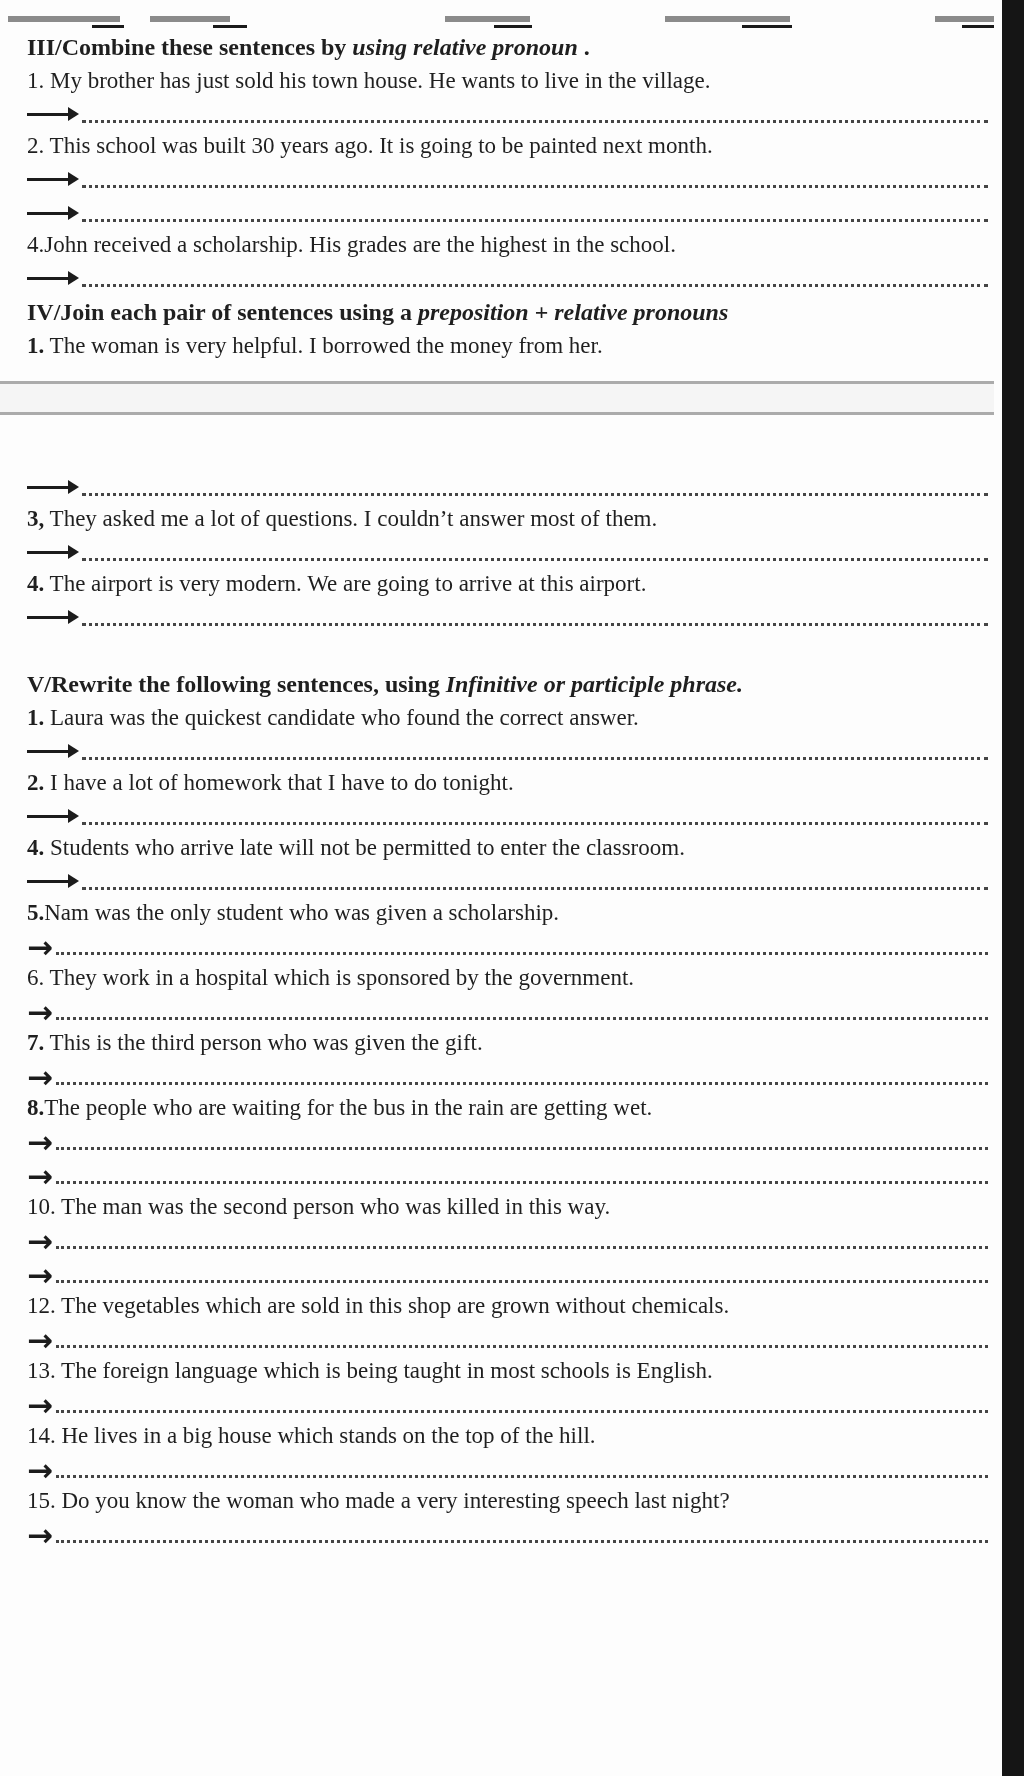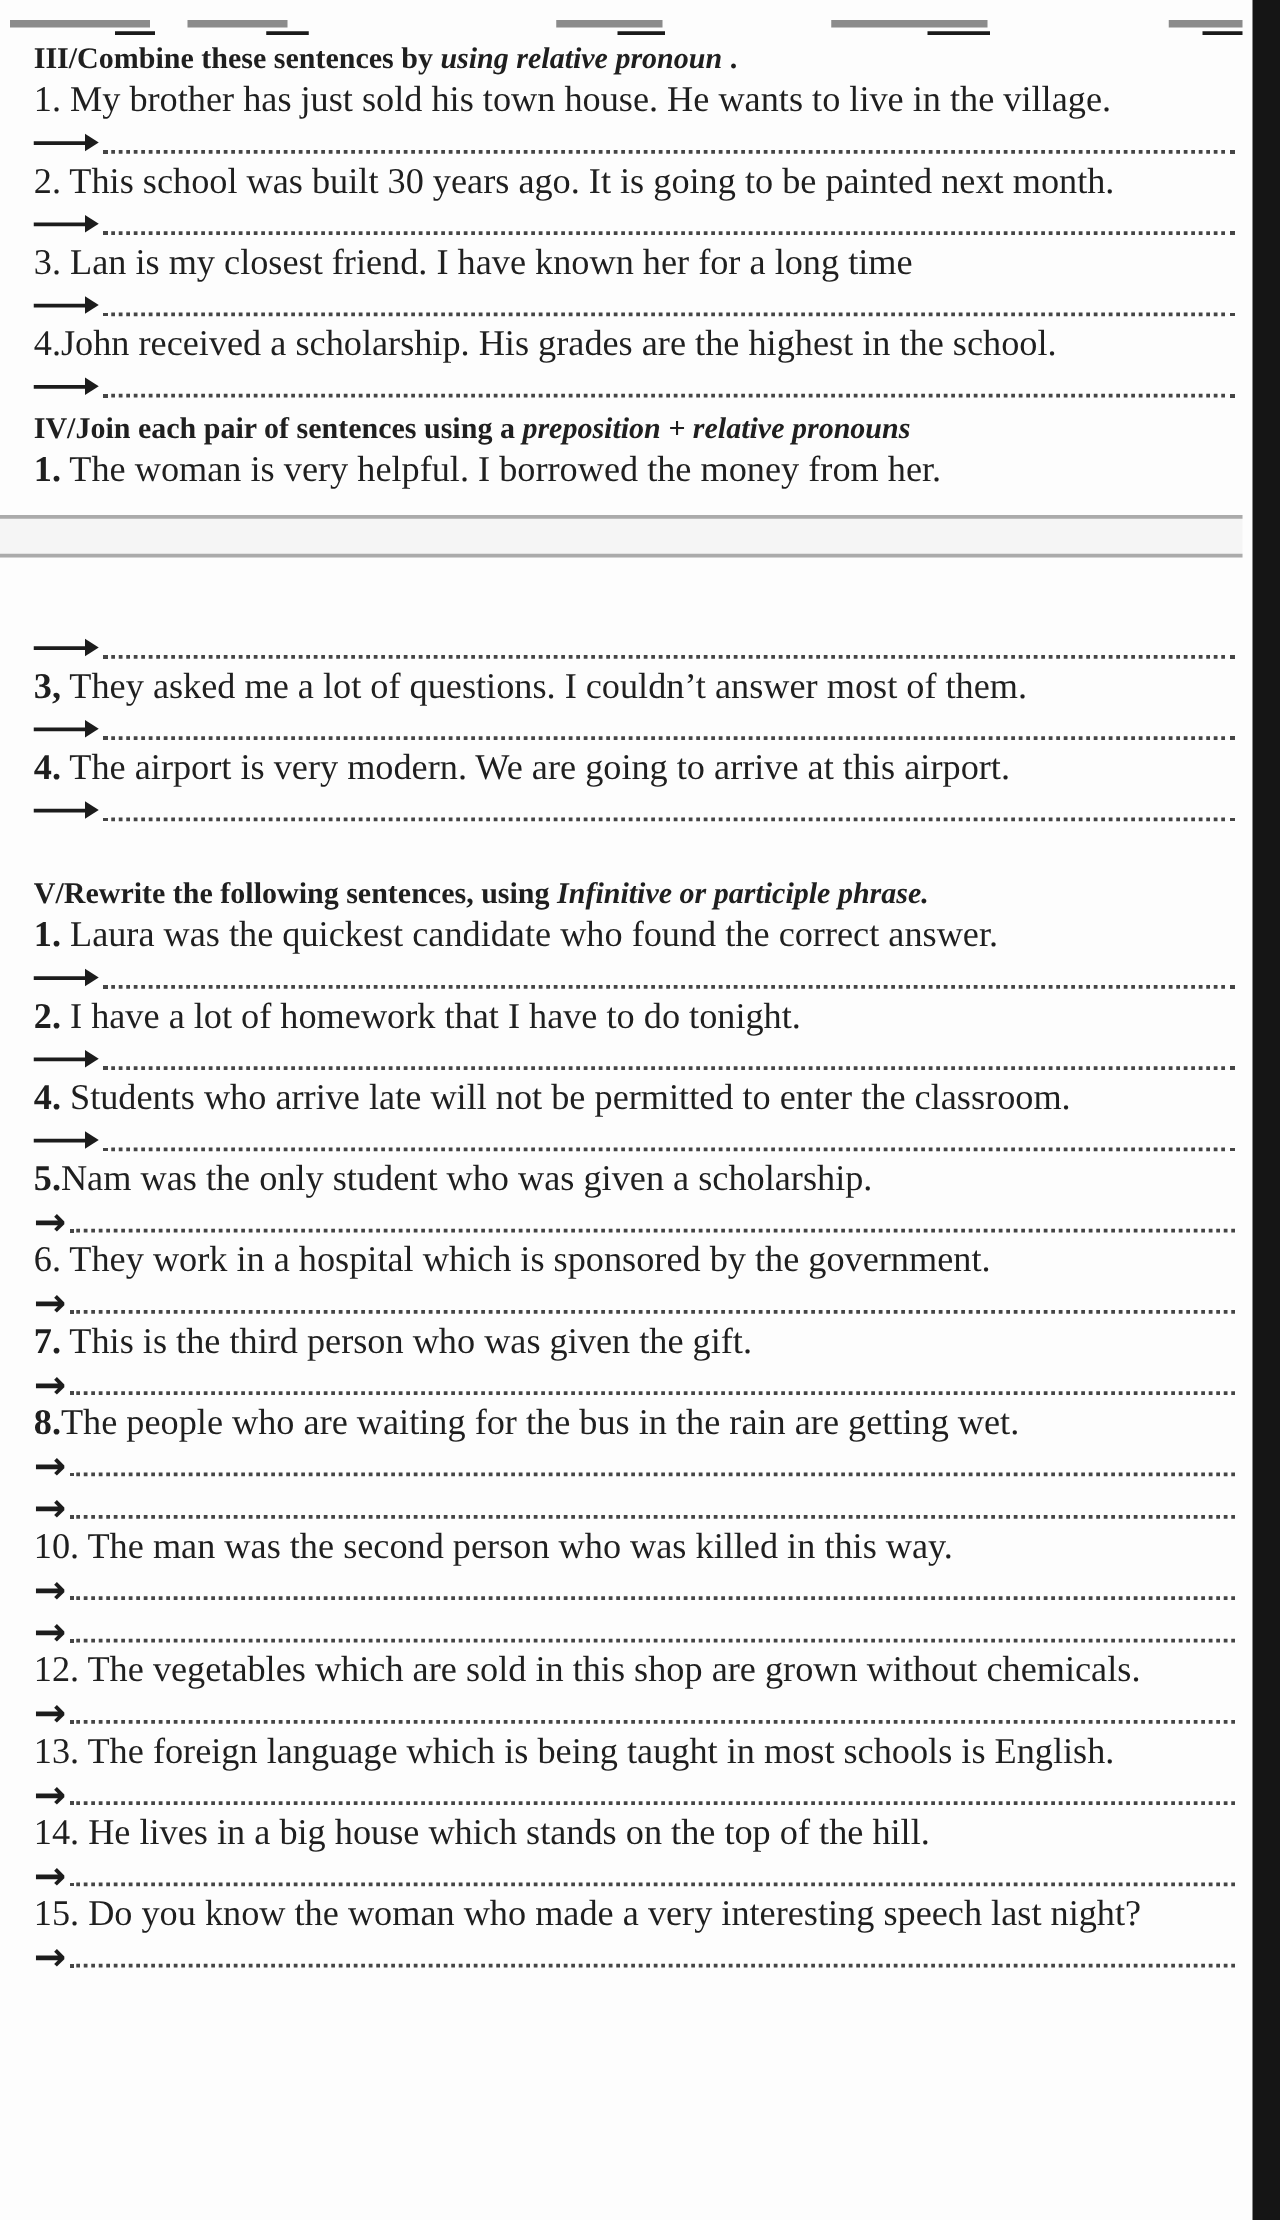--- a/index.html
+++ b/index.html
@@ -17,21 +17,21 @@
   .cut-sm{position:absolute;top:0;height:6px;background:rgba(25,25,25,.5);}
   .u1{left:92px;width:32px}.s1{left:8px;width:112px}
   .u2{left:213px;width:34px}.s2{left:150px;width:80px}
   .u3{left:494px;width:38px}.s3{left:445px;width:85px}
   .u4{left:742px;width:50px}.s4{left:665px;width:125px}
   .u5{left:962px;width:38px}.s5{left:935px;width:65px}
 
   .heading{font-size:24px;font-weight:bold;line-height:31px;margin:3px 0 2px;}
   .heading em{font-style:italic;}
 
-  .q{margin:0;font-size:29px;line-height:31px;white-space:pre-wrap;}
+  .q{margin:0;font-size:23px;line-height:31px;white-space:pre-wrap;}
   .num{font-weight:normal;}
   .num.b{font-weight:bold;}
 
   .ans{display:flex;align-items:flex-end;height:34px;}
   .dots{flex:1;height:0;border-bottom:3px dotted #454545;margin-bottom:7px;}
 
   
   .arrow-thin{position:relative;flex:none;width:52px;height:20px;margin:0 3px 5px 0;}
   .arrow-thin::before{content:"";position:absolute;left:0;right:7px;top:8px;height:3px;background:#1c1c1c;}
   .arrow-thin::after{content:"";position:absolute;right:0;top:2px;width:0;height:0;
@@ -78,21 +78,20 @@
         </div>
     </div>
     <div class="item">
       <p class="q"><span class="num">2.</span><span> This school was built 30 years ago. It is going to be painted next month.</span></p>
       <div class="ans">
           <span class="arrow-thin"></span>
           <span class="dots"></span>
         </div>
     </div>
     <div class="item">
-      <p class="q"><span class="num">3.</span><span> Lan is my closest friend. I have known her for a long time</span></p>
       <div class="ans">
           <span class="arrow-thin"></span>
           <span class="dots"></span>
         </div>
     </div>
     <div class="item">
       <p class="q"><span class="num">4.</span><span>John received a scholarship. His grades are the highest in the school.</span></p>
       <div class="ans">
           <span class="arrow-thin"></span>
           <span class="dots"></span>

